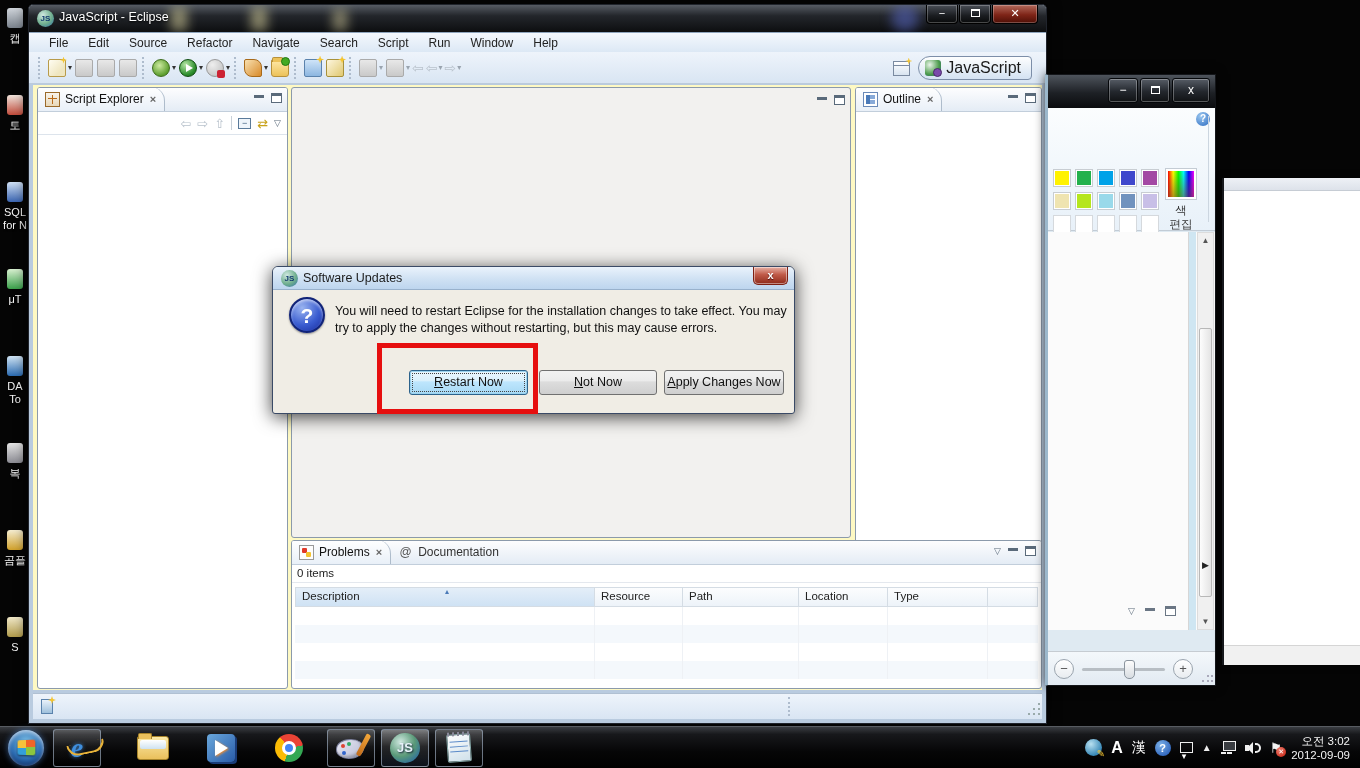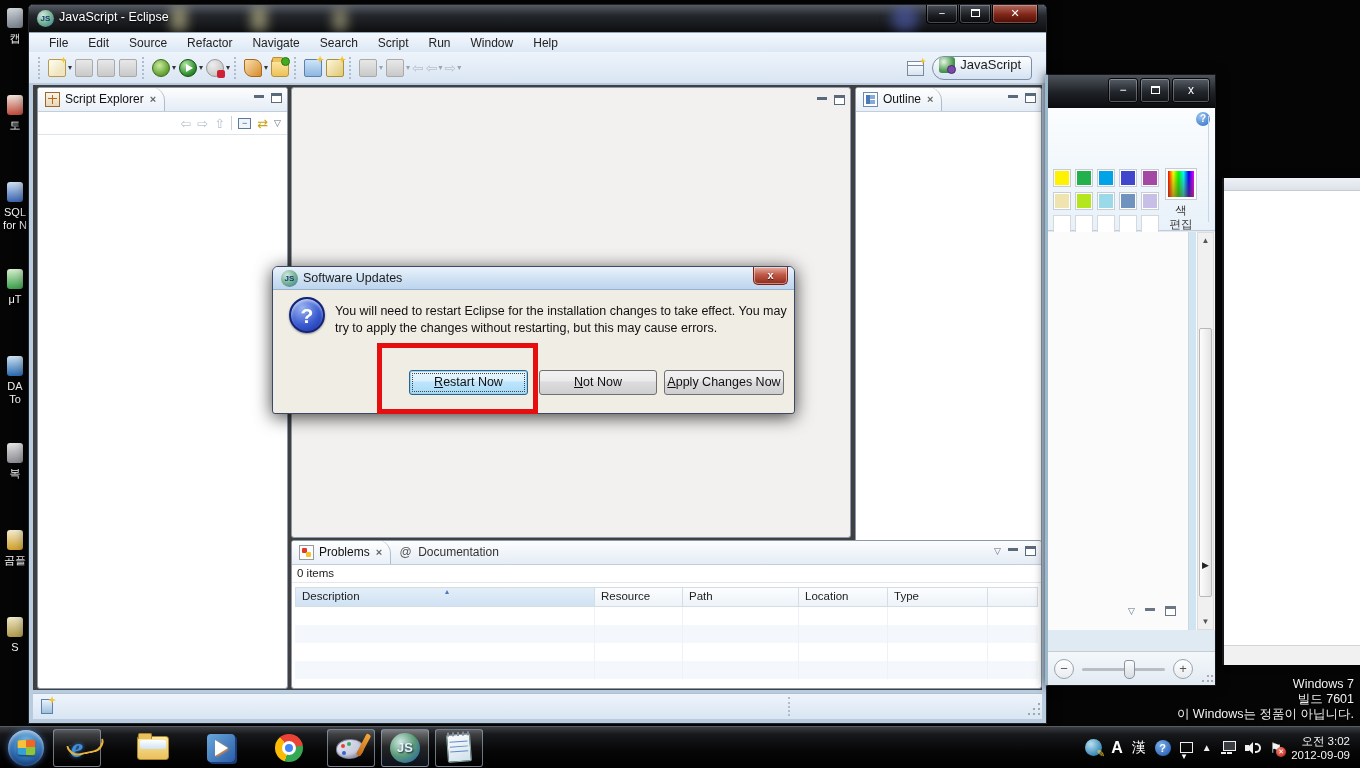--- a/index.html
+++ b/index.html
@@ -57,27 +57,27 @@
   .ico-folder.gd:after { content:""; position:absolute; right:-2px; top:-3px; width:7px; height:7px; border-radius:50%; background:#4a2; border:1px solid #271; }
   .ico-sparkfolder { background:linear-gradient(#cfe4f8,#8cb6e0); border:1px solid #5a82ac; }
   .ico-sparkfolder:after, .ico-wand:after { content:""; position:absolute; right:-3px; top:-4px; width:8px; height:8px; background:#f4c430; clip-path:polygon(50% 0,62% 38%,100% 50%,62% 62%,50% 100%,38% 62%,0 50%,38% 38%); }
   .ico-wand { background:linear-gradient(135deg,#fdf6de,#e0c870); border:1px solid #a8913a; }
   .tb-arrow { font-size:14px; color:#b9c2cc; margin:0 1px; }
 
   #persp { position:absolute; right:14px; top:4px; display:flex; align-items:center; }
   .ico-persp { width:17px; height:15px; background:linear-gradient(#fff,#d8e4f0); border:1px solid #7a8aa0; position:relative; margin-right:8px; }
   .ico-persp:before { content:""; position:absolute; left:0; top:3px; right:0; border-top:1px solid #7a8aa0; }
   .ico-persp:after { content:""; position:absolute; right:-3px; top:-4px; width:7px; height:7px; background:#f4c430; clip-path:polygon(50% 0,62% 38%,100% 50%,62% 62%,50% 100%,38% 62%,0 50%,38% 38%); }
-  #persp-btn { display:flex; align-items:flex-start; height:24px; padding:0 10px 0 6px; font-size:13px; color:#1a1a1a;
+  #persp-btn { display:flex; align-items:center; height:24px; padding:0 10px 0 6px; font-size:16px; color:#1a1a1a;
                border:1px solid #7c8ea8; border-radius:12px 4px 4px 12px; background:linear-gradient(#fdfefe,#d4e2f2); }
   .ico-js-persp { width:16px; height:16px; margin-right:5px; border-radius:3px;
                   background:radial-gradient(circle at 30% 30%,#e8f4e8,#4a9a4a 60%,#2a5a8a); position:relative; }
   .ico-js-persp:after { content:""; position:absolute; right:-1px; bottom:-1px; width:7px; height:7px; border-radius:50%; background:#7a4aaa; border:1px solid #4a2a6a; }
 
-  #ec-main { position:absolute; left:4px; right:4px; top:80px; bottom:33px; background:#404040; }
+  #ec-main { position:absolute; left:4px; right:4px; top:80px; bottom:33px; background:#fef9c3; }
 
   .view { position:absolute; background:#fff; border:1px solid #8b9aab; border-radius:3px; overflow:hidden; }
   .view-tabrow { height:24px; background:linear-gradient(#fdfdfe,#e4ecf5); border-bottom:1px solid #c2cedb; position:relative; display:flex; align-items:flex-end; }
   .vtab { display:flex; align-items:center; height:24px; padding:0 8px 0 7px; font-size:12px; color:#111;
           border-right:1px solid #aebccb; border-radius:3px 14px 0 0;
           background:linear-gradient(#ffffff,#e9f0f8); }
   .vtab .tclose { margin-left:6px; color:#666; font-size:11px; font-weight:bold; }
   .vtab.inactive { background:transparent; border:none; color:#333; }
   .view-rbtns { position:absolute; right:5px; top:5px; display:flex; align-items:center; gap:7px; }
   .vmin { width:10px; height:3px; border-bottom:3px solid #5a6a7a; margin-bottom:4px;}
@@ -578,25 +578,20 @@
       <div class="zoombtn" id="zoom-plus">+</div>
       <div id="pt-grip"></div>
     </div>
   </div>
 
   <div id="white-win">
     <div id="ww-top"></div>
     <div id="ww-bottom"></div>
   </div>
 
-  <div id="genuine">
-    <div>Windows 7</div>
-    <div>빌드 7601</div>
-    <div>이 Windows는 정품이 아닙니다.</div>
-  </div>
 
   <div id="dialog">
     <div id="dlg-titlebar">
       <div class="app-ico16">JS</div>
       <div id="dlg-title">Software Updates</div>
       <div id="dlg-close">x</div>
     </div>
     <div id="dlg-qicon">?</div>
     <div id="dlg-btns">
       <div class="dlg-btn" id="btn-restart">

